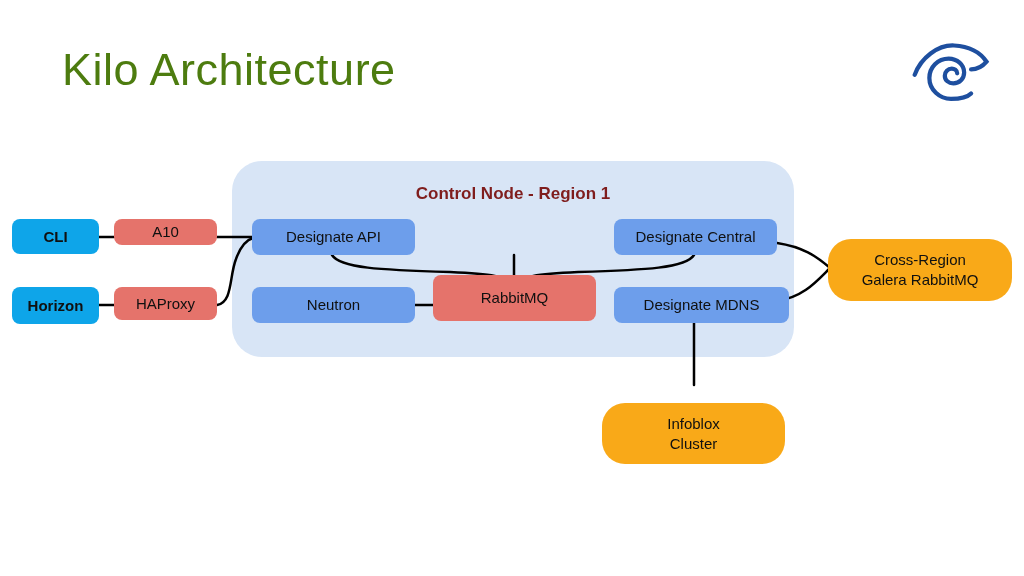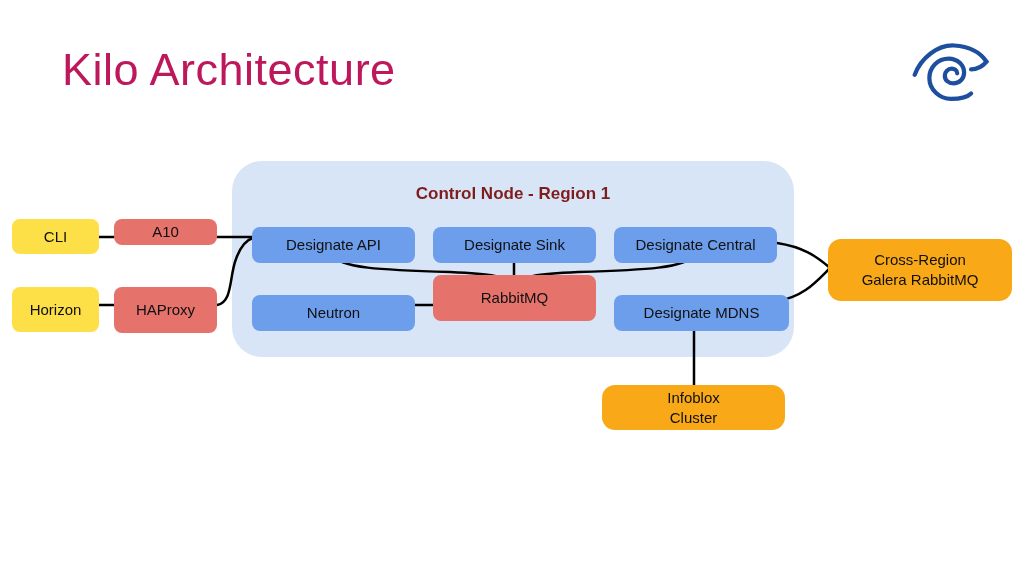--- a/index.html
+++ b/index.html
@@ -2,42 +2,42 @@
 <html><head>
 <meta charset="utf-8">
 <style>
   html,body{margin:0;padding:0;background:#fff;}
   .canvas{
     position:relative;width:1024px;height:576px;background:#ffffff;
     font-family:"Liberation Sans", sans-serif;overflow:hidden;
   }
   .slide-title{
     position:absolute;left:62px;top:44px;
-    font-size:45px;font-weight:400;color:#be185d;letter-spacing:0.5px;
+    font-size:45px;font-weight:400;color:#4d7c0f;letter-spacing:0.5px;
     white-space:nowrap;
   }
   .logo{position:absolute;left:912px;top:37px;width:78px;height:68px;}
   .container-box{
     position:absolute;left:232px;top:161px;width:562px;height:196px;
     background:#D8E5F6;border-radius:30px;z-index:1;
   }
   .container-label{
     position:absolute;left:232px;top:184px;width:562px;text-align:center;
     font-size:17px;font-weight:700;color:#7f1d1d;z-index:3;
   }
   .edges{position:absolute;left:0;top:0;width:1024px;height:576px;z-index:2;pointer-events:none;}
   .node{
     position:absolute;display:flex;align-items:center;justify-content:center;
     font-size:15px;color:#101010;border-radius:8px;text-align:center;
     line-height:20px;z-index:4;
   }
-  .node.blue{background:#6D9EEB;margin-top:8px;}
-  .node.green{background:#fde047;}
+  .node.blue{background:#6D9EEB;}
+  .node.green{background:#0ea5e9;font-weight:bold;}
   .node.red{background:#E5736B;}
-  .node.orange{background:#F9A918;border-radius:13px;}
+  .node.orange{background:#F9A918;border-radius:23px;}
 </style>
 </head>
 <body>
 
 <div class="canvas">
 
   <div class="slide-title">Kilo Architecture</div>
 
   <svg class="logo" viewBox="0 0 100 88">
     <g fill="none" stroke="#1E4F9F" stroke-width="5.5" stroke-linecap="round">
@@ -60,36 +60,35 @@
       <path d="M 694 255 C 686 268 646 270 578 272 C 538 274 520 276 514 285"></path>
       <path d="M 415 305 H 433"></path>
       <path d="M 777 243 C 803 247 816 256 829 267"></path>
       <path d="M 777 301 C 803 297 816 282 829 269"></path>
       <path d="M 694 323 V 385"></path>
     </g>
   </svg>
 
   <div class="node green" style="left:12px;top:219px;width:87px;height:35px">CLI</div>
   <div class="node red" style="left:114px;top:219px;width:103px;height:26px">A10</div>
-  <div class="node green" style="left:12px;top:287px;width:87px;height:45px">Horizon</div>
-  <div class="node red" style="left:114px;top:287px;width:103px;height:46px">HAProxy</div>
+  <div class="node green" style="left:12px;top:287px;width:87px;height:37px">Horizon</div>
+  <div class="node red" style="left:114px;top:287px;width:103px;height:33px">HAProxy</div>
 
   <div class="node blue" style="left:252px;top:219px;width:163px;height:36px">Designate API</div>
-  <div class="node blue" style="left:433px;top:219px;width:163px;height:36px">Designate Sink</div>
   <div class="node blue" style="left:614px;top:219px;width:163px;height:36px">Designate Central</div>
   <div class="node blue" style="left:252px;top:287px;width:163px;height:36px">Neutron</div>
   <div class="node red" style="left:433px;top:275px;width:163px;height:46px">RabbitMQ</div>
   <div class="node blue" style="left:614px;top:287px;width:175px;height:36px">Designate MDNS</div>
 
   <div class="node orange" style="left:828px;top:239px;width:184px;height:62px">
     <span>
       <span>Cross-Region</span><br>
       <span>Galera RabbitMQ</span>
     </span>
   </div>
-  <div class="node orange" style="left:602px;top:385px;width:183px;height:45px">
+  <div class="node orange" style="left:602px;top:403px;width:183px;height:61px">
     <span>
       <span>Infoblox</span><br>
       <span>Cluster</span>
     </span>
   </div>
 
 </div>
 
 </body></html>

